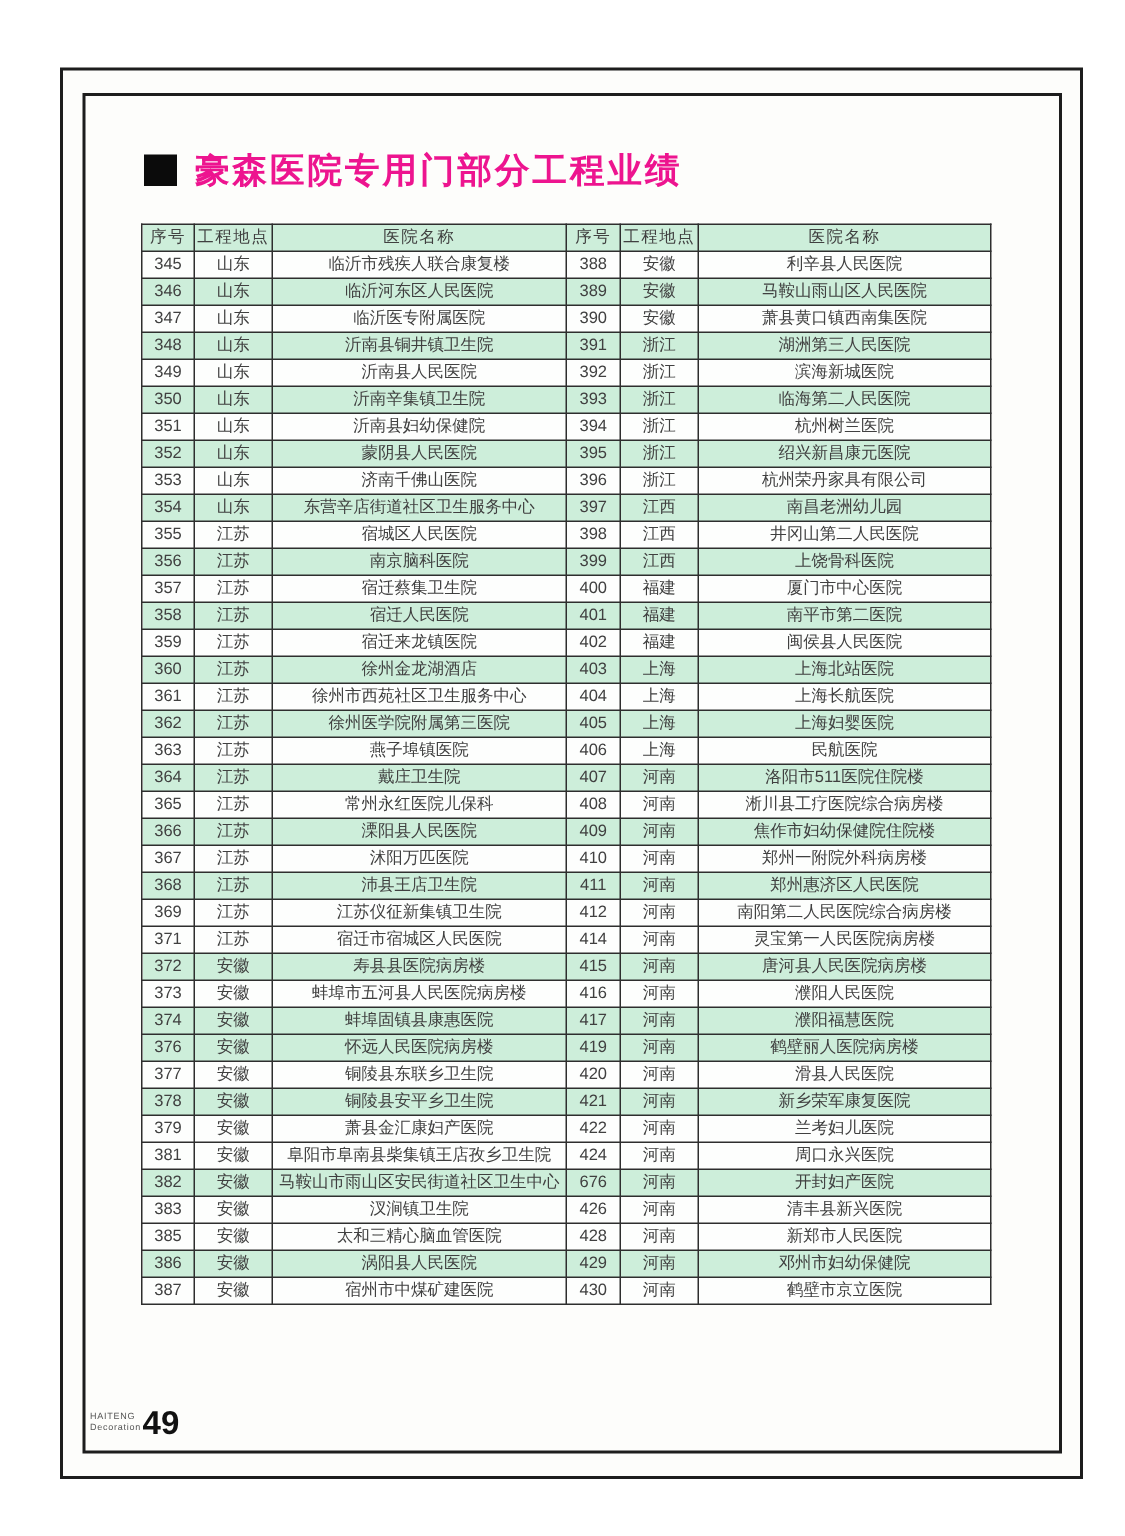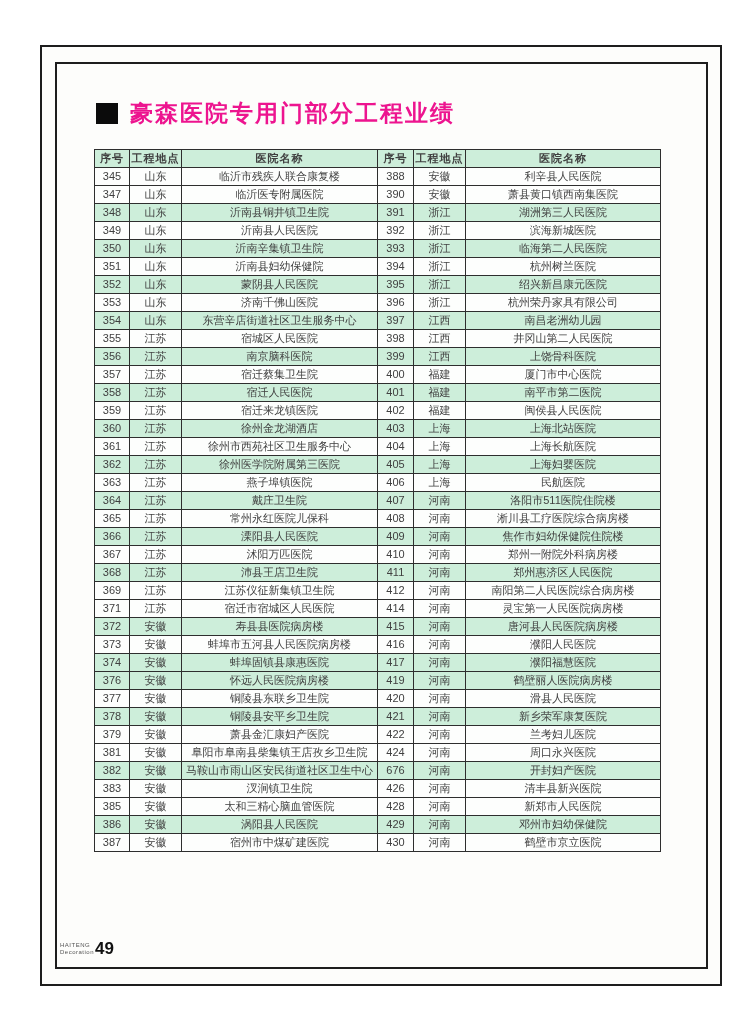--- a/index.html
+++ b/index.html
@@ -11,27 +11,27 @@
        border:2px solid #1d1d1d;background:#fdfdfb;}
   .title-wrap{position:absolute;left:96px;top:98px;display:flex;align-items:center;gap:12px;}
   .title-square{width:22px;height:21px;background:#0b0b0b;display:inline-block;}
   .page-title{font-size:23px;font-weight:bold;letter-spacing:2px;}
   .results-table{position:absolute;left:94px;top:149px;width:566px;
        border-collapse:collapse;table-layout:fixed;font-size:11px;line-height:1;}
   .results-table th,.results-table td{
        border:1px solid #2e2e2e;text-align:center;vertical-align:middle;
        height:17px;padding:0 1px;overflow:hidden;white-space:nowrap;
        font-weight:normal;color:#404040;}
-  .results-table th{letter-spacing:1px;font-weight:bold;}
+  .results-table th{letter-spacing:1px;}
   .row-white td,.head-white{background:#fdfefd;}
   .row-green td,.head-green{background:var(--green);}
   thead th{background:var(--green);}
   .footer{position:absolute;left:60px;top:941px;display:flex;align-items:flex-end;gap:1px;}
   .footer-logo{font-size:6px;line-height:7px;color:#555;letter-spacing:0.5px;}
-  .footer-page{font-size:17px;font-weight:bold;color:#111;line-height:15px;}
+  .footer-page{font-size:22px;font-weight:bold;color:#111;line-height:15px;}
 </style>
 </head>
 <body>
 
 <div class="frame-outer"></div>
 <div class="frame-inner"></div>
 
 <div class="title-wrap">
   <span class="title-square"></span>
   <span class="page-title" style="color: rgb(237, 20, 143);">豪森医院专用门部分工程业绩</span>
@@ -58,20 +58,28 @@
   </thead>
   <tbody id="table-body">
       <tr class="row-white">
         <td>345</td>
         <td>山东</td>
         <td>临沂市残疾人联合康复楼</td>
         <td>388</td>
         <td>安徽</td>
         <td>利辛县人民医院</td>
       </tr>
+      <tr class="row-green">
+        <td>346</td>
+        <td>山东</td>
+        <td>临沂河东区人民医院</td>
+        <td>389</td>
+        <td>安徽</td>
+        <td>马鞍山雨山区人民医院</td>
+      </tr>
       <tr class="row-white">
         <td>347</td>
         <td>山东</td>
         <td>临沂医专附属医院</td>
         <td>390</td>
         <td>安徽</td>
         <td>萧县黄口镇西南集医院</td>
       </tr>
       <tr class="row-green">
         <td>348</td>

